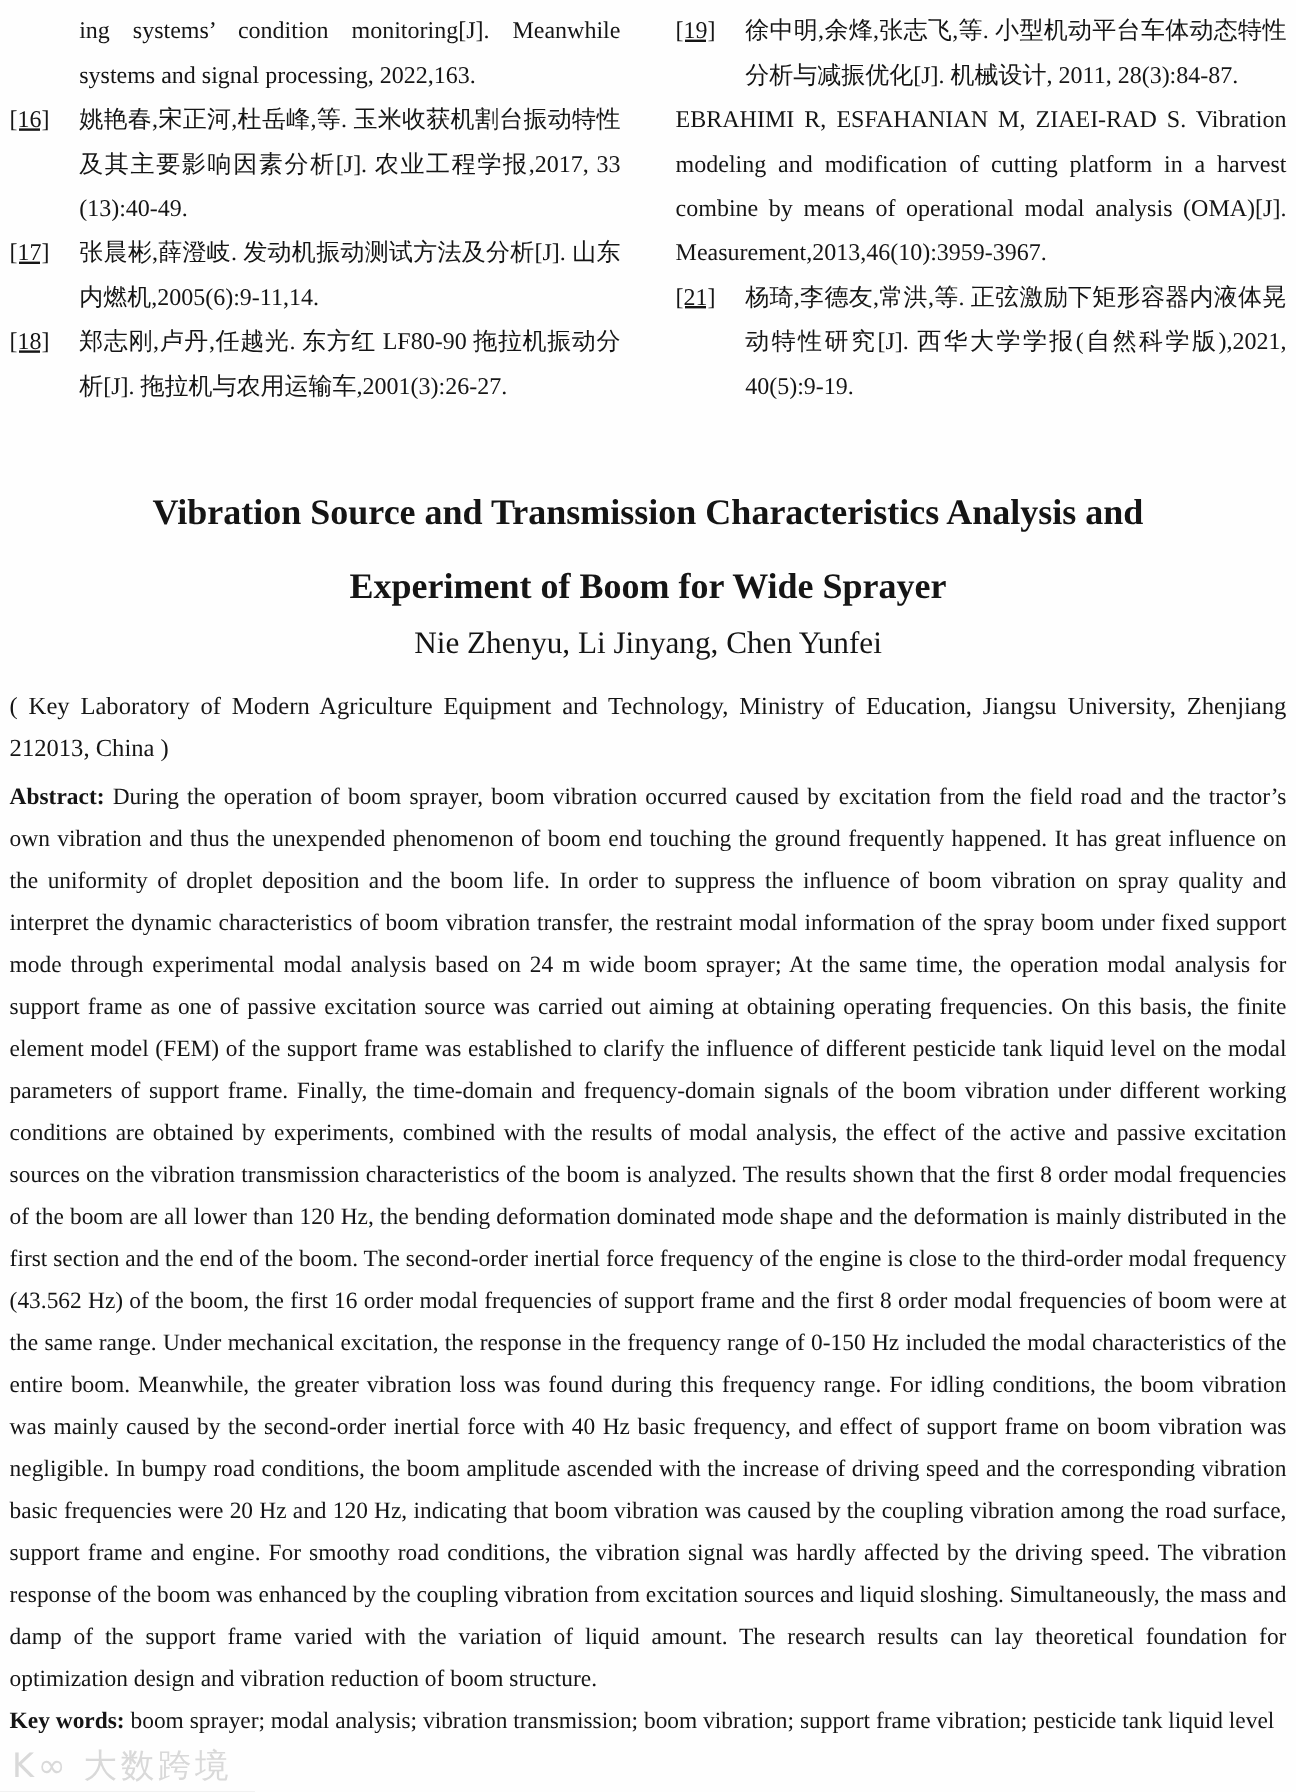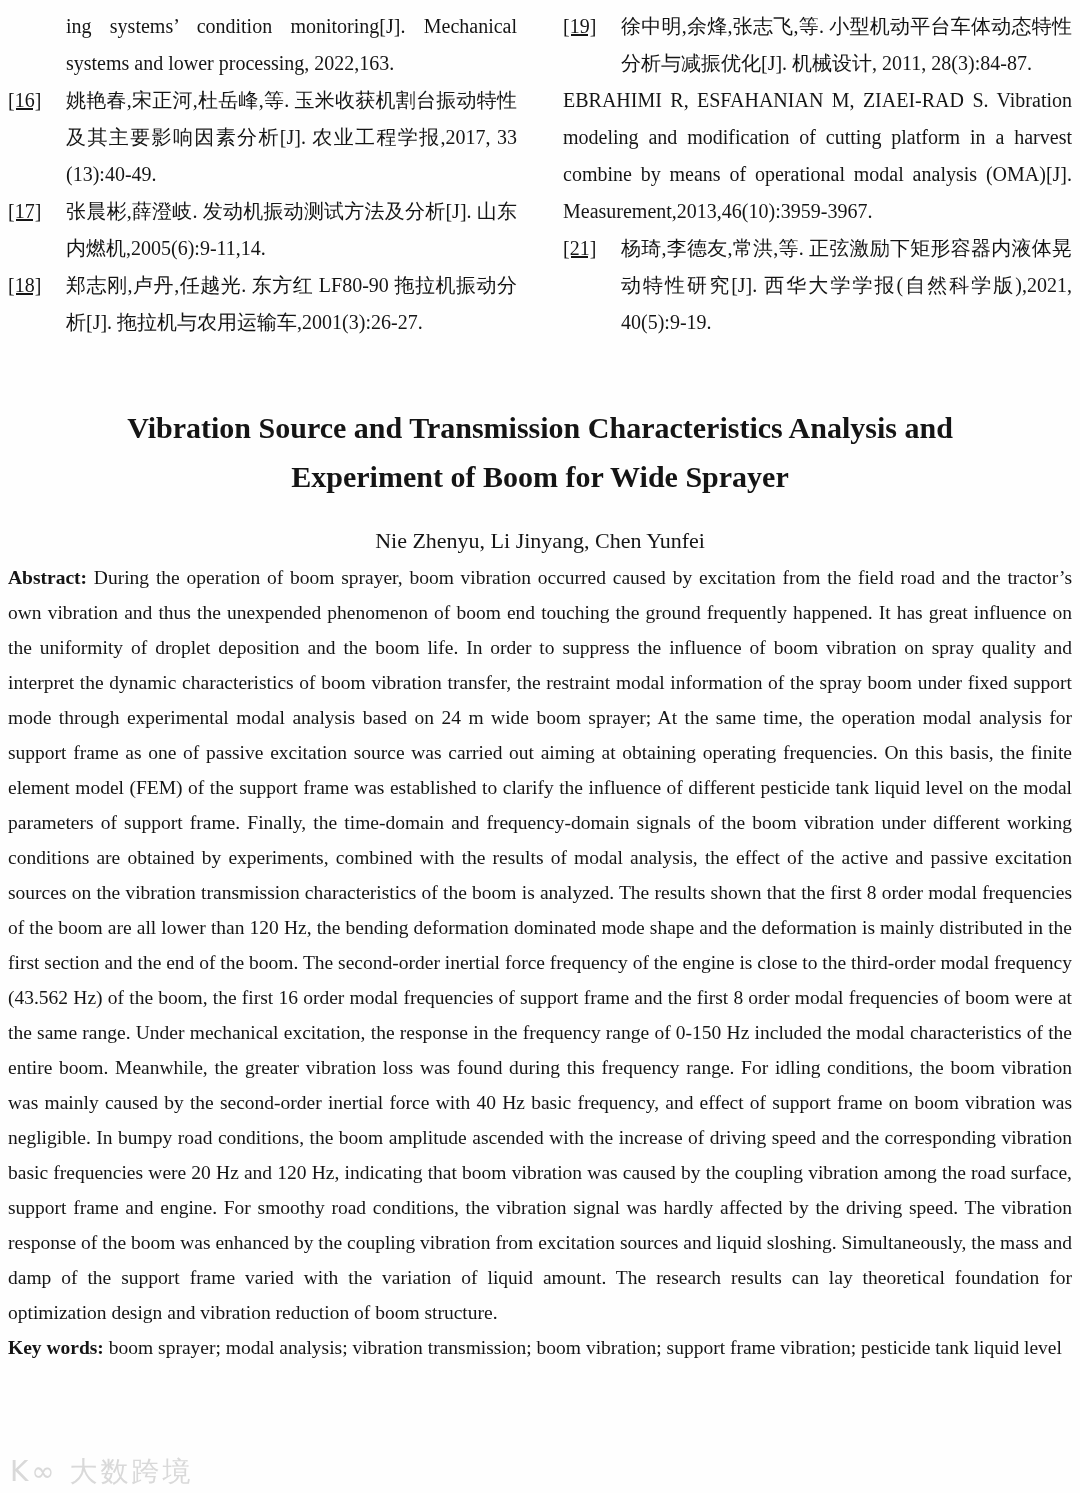--- a/index.html
+++ b/index.html
@@ -45,26 +45,26 @@
   }
 
   
   .title {
     margin: 62px 0 0 0;
     text-align: center;
     font-size: 30px;
     font-weight: bold;
     line-height: 49px;
   }
-  .title-line { display: block; }
+  .title-line { display: block; margin-top: 12px; }
 
   .authors {
-    margin-top: 26px;
+    margin-top: 9px;
     text-align: center;
-    font-size: 22px;
+    font-size: 26px;
     line-height: 28px;
   }
 
   .affiliation {
     margin-top: 22px;
     font-size: 20.5px;
     line-height: 35px;
     text-align: justify;
   }
 
@@ -94,21 +94,21 @@
 </style>
 </head>
 <body>
 
 <div class="page">
 
   <div class="refs">
     <div class="refs-col">
       <div class="ref">
         <span class="ref-num"></span>
-        <span class="ref-text">ing systems’ condition monitoring[J]. Mechanical systems and lower processing, 2022,163.</span>
+        <span class="ref-text">ing systems’ condition monitoring[J]. Meanwhile systems and signal processing, 2022,163.</span>
       </div>
       <div class="ref">
         <span class="ref-num">[16]</span>
         <span class="ref-text">姚艳春,宋正河,杜岳峰,等. 玉米收获机割台振动特性及其主要影响因素分析[J]. 农业工程学报,2017, 33 (13):40-49.</span>
       </div>
       <div class="ref">
         <span class="ref-num">[17]</span>
         <span class="ref-text">张晨彬,薛澄岐. 发动机振动测试方法及分析[J]. 山东内燃机,2005(6):9-11,14.</span>
       </div>
       <div class="ref">
@@ -131,20 +131,21 @@
     </div>
   </div>
 
   <h1 class="title">
     <span class="title-line">Vibration Source and Transmission Characteristics Analysis and</span>
     <span class="title-line">Experiment of Boom for Wide Sprayer</span>
   </h1>
 
   <div class="authors">Nie Zhenyu, Li Jinyang, Chen Yunfei</div>
 
+  <div class="affiliation">( Key Laboratory of Modern Agriculture Equipment and Technology, Ministry of Education, Jiangsu University, Zhenjiang 212013, China )</div>
 
   <p class="abstract">
     <span class="lead-label">Abstract:</span>
     <span>During the operation of boom sprayer, boom vibration occurred caused by excitation from the field road and the tractor’s own vibration and thus the unexpended phenomenon of boom end touching the ground frequently happened. It has great influence on the uniformity of droplet deposition and the boom life. In order to suppress the influence of boom vibration on spray quality and interpret the dynamic characteristics of boom vibration transfer, the restraint modal information of the spray boom under fixed support mode through experimental modal analysis based on 24 m wide boom sprayer; At the same time, the operation modal analysis for support frame as one of passive excitation source was carried out aiming at obtaining operating frequencies. On this basis, the finite element model (FEM) of the support frame was established to clarify the influence of different pesticide tank liquid level on the modal parameters of support frame. Finally, the time-domain and frequency-domain signals of the boom vibration under different working conditions are obtained by experiments, combined with the results of modal analysis, the effect of the active and passive excitation sources on the vibration transmission characteristics of the boom is analyzed. The results shown that the first 8 order modal frequencies of the boom are all lower than 120 Hz, the bending deformation dominated mode shape and the deformation is mainly distributed in the first section and the end of the boom. The second-order inertial force frequency of the engine is close to the third-order modal frequency (43.562 Hz) of the boom, the first 16 order modal frequencies of support frame and the first 8 order modal frequencies of boom were at the same range. Under mechanical excitation, the response in the frequency range of 0-150 Hz included the modal characteristics of the entire boom. Meanwhile, the greater vibration loss was found during this frequency range. For idling conditions, the boom vibration was mainly caused by the second-order inertial force with 40 Hz basic frequency, and effect of support frame on boom vibration was negligible. In bumpy road conditions, the boom amplitude ascended with the increase of driving speed and the corresponding vibration basic frequencies were 20 Hz and 120 Hz, indicating that boom vibration was caused by the coupling vibration among the road surface, support frame and engine. For smoothy road conditions, the vibration signal was hardly affected by the driving speed. The vibration response of the boom was enhanced by the coupling vibration from excitation sources and liquid sloshing. Simultaneously, the mass and damp of the support frame varied with the variation of liquid amount. The research results can lay theoretical foundation for optimization design and vibration reduction of boom structure.</span>
   </p>
 
   <p class="keywords">
     <span class="lead-label">Key words:</span>
     <span>boom sprayer; modal analysis; vibration transmission; boom vibration; support frame vibration; pesticide tank liquid level</span>
   </p>

